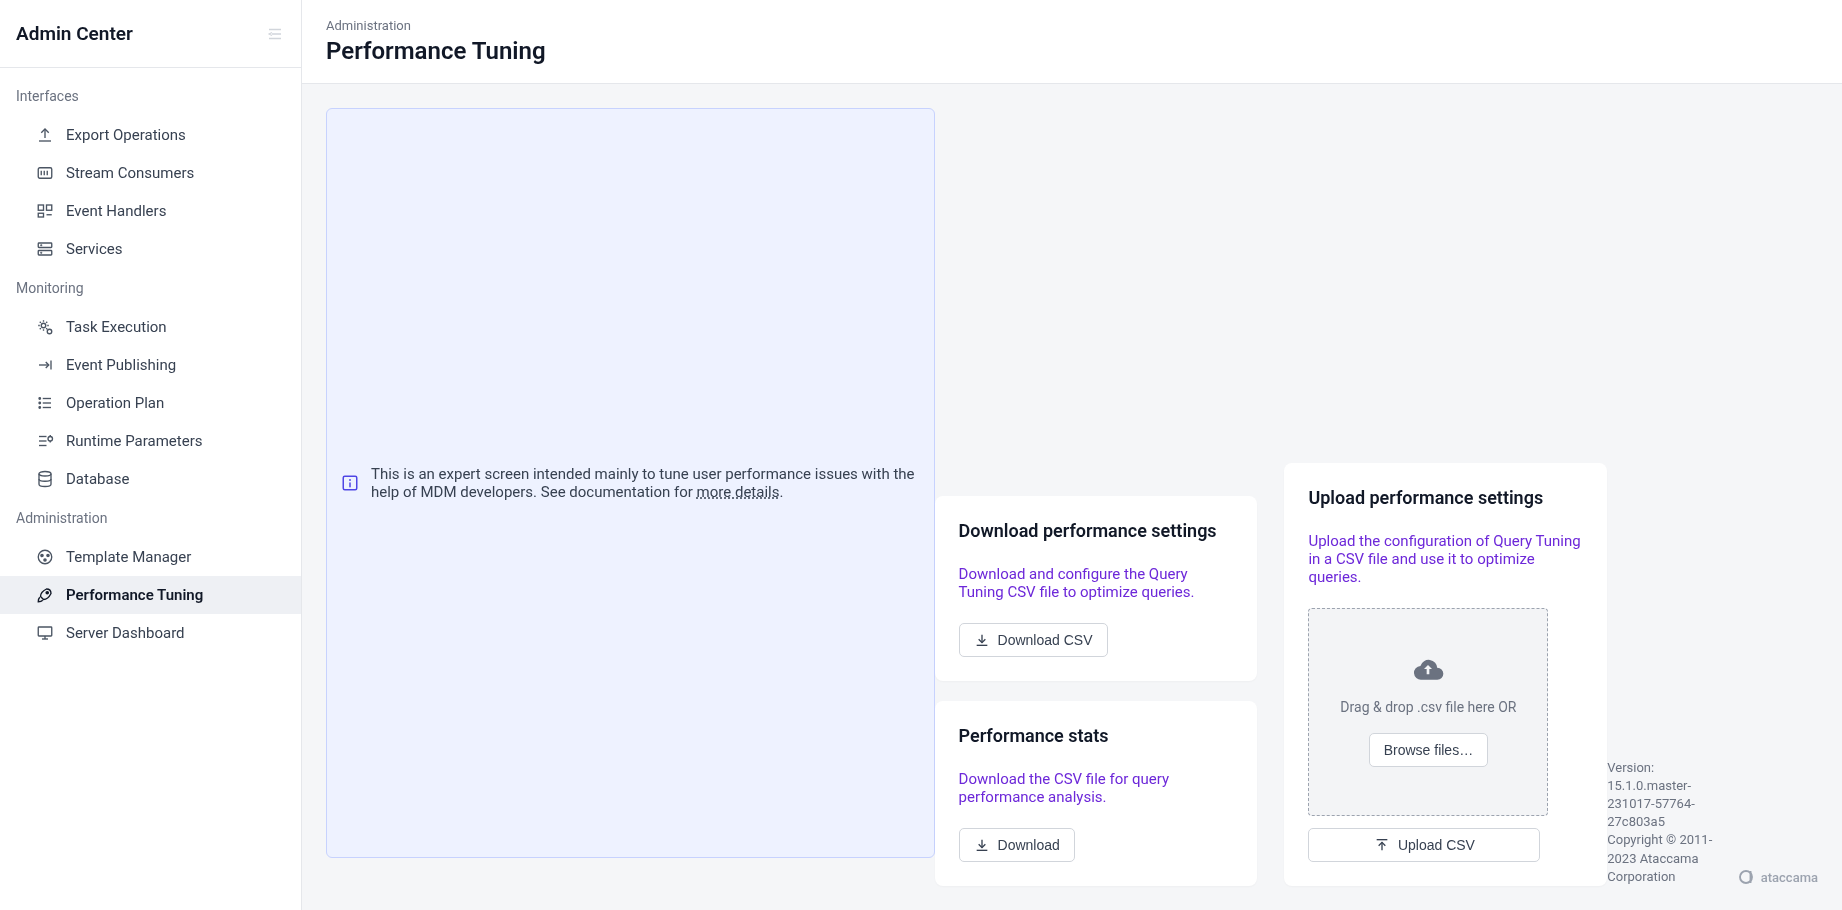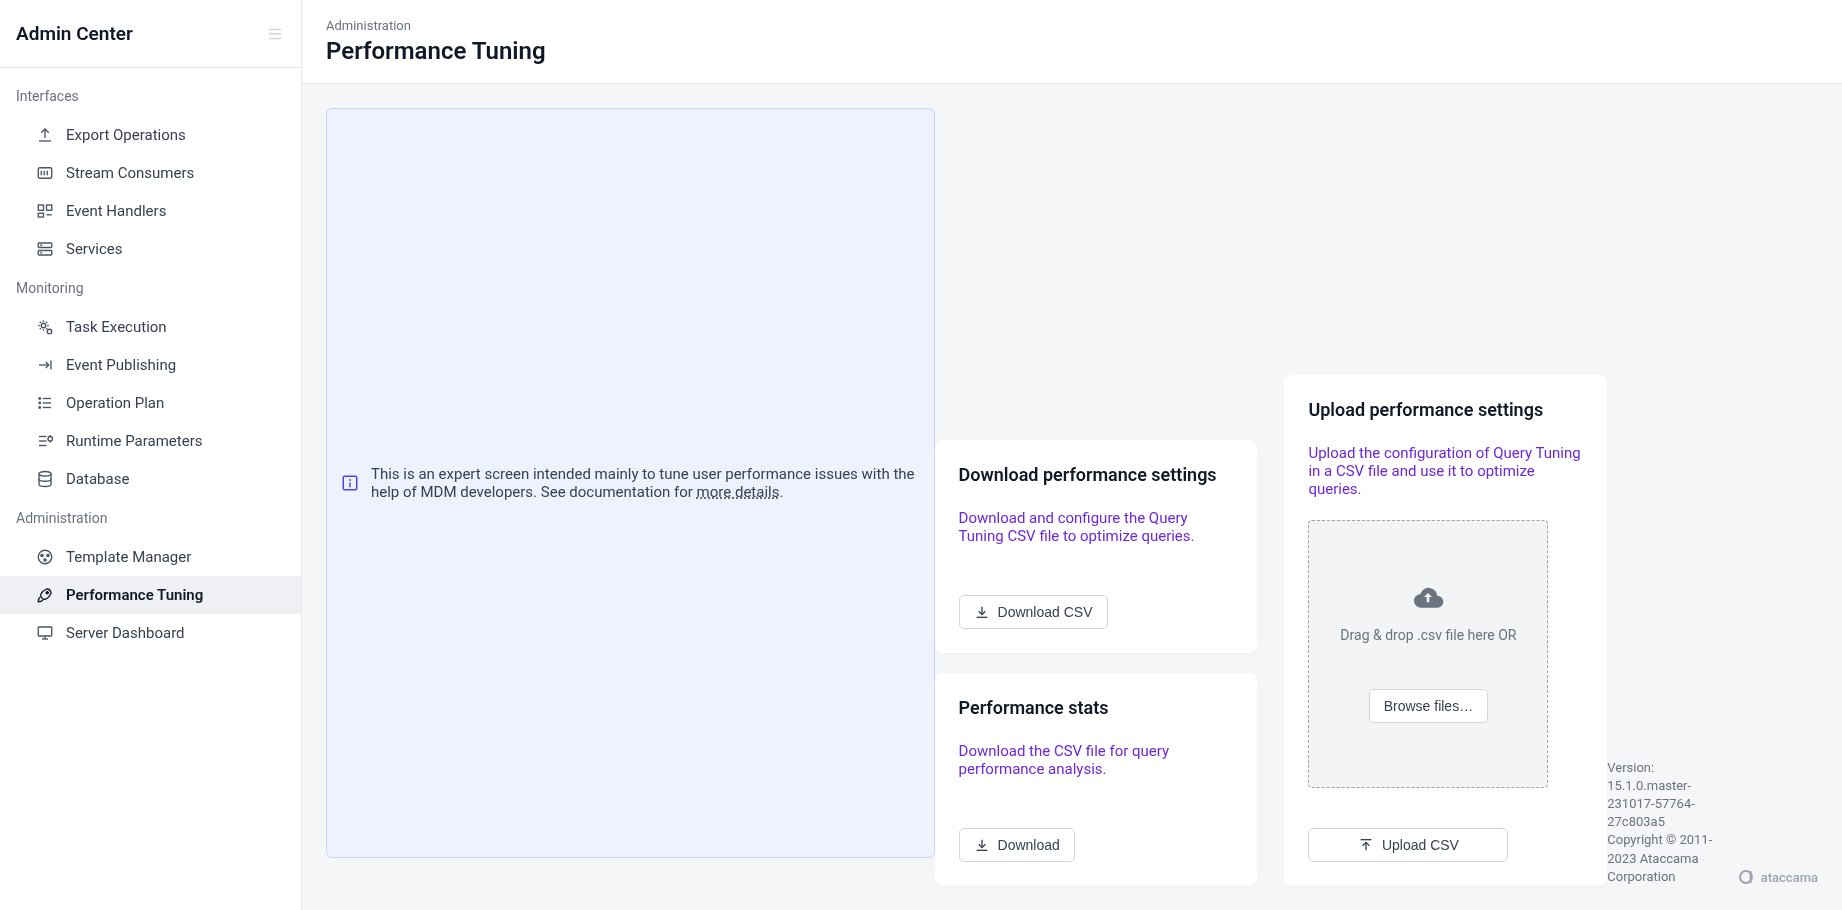--- a/index.html
+++ b/index.html
@@ -157,30 +157,29 @@
     align-items: center;
     gap: 8px;
     font-size: 14px;
     font-weight: 500;
     color: #374151;
     background: #fff;
     border: 1px solid #d1d5db;
     border-radius: 5px;
     padding: 8px 14px;
     cursor: pointer;
-    margin-top: 28px;
   }
   .btn .icon { width: 16px; height: 16px; }
 
   .dropzone {
     border: 1px dashed #9ca3af;
     border-radius: 4px;
     background: #f3f4f6;
     width: 240px;
-    height: 268px;
+    height: 208px;
     display: flex;
     flex-direction: column;
     align-items: center;
     justify-content: center;
     gap: 18px;
     margin-bottom: 12px;
   }
   .dropzone .cloud-icon {
     color: #6b7280;
   }
@@ -439,21 +438,21 @@
             <span class="cloud-icon">
               <svg width="32" height="24" viewBox="0 0 24 18" fill="currentColor">
                   <path d="M19 8.5A6.5 6.5 0 0 0 6.3 6.7 5 5 0 0 0 7 17h12a4.5 4.5 0 0 0 0-9v.5zM12 6l3 3h-2v4h-2v-4H9l3-3z"></path>
                 </svg>
             </span>
             <div class="dropzone-text">Drag &amp; drop .csv file here OR</div>
             <button class="btn">
               <span>Browse files…</span>
             </button>
           </div>
-          <button class="btn" style="width:200px;justify-content:center;">
+          <button class="btn" style="width:232px;justify-content:center;">
             <span class="icon">
                 <svg viewBox="0 0 24 24" width="16" height="16" fill="none" stroke="currentColor" stroke-width="2">
                   <path d="M12 20V8"></path>
                   <path d="M7 13l5-5 5 5"></path>
                   <line x1="4" y1="4" x2="20" y2="4"></line>
                 </svg>
               </span>
             <span>Upload CSV</span>
           </button>
         </div>

